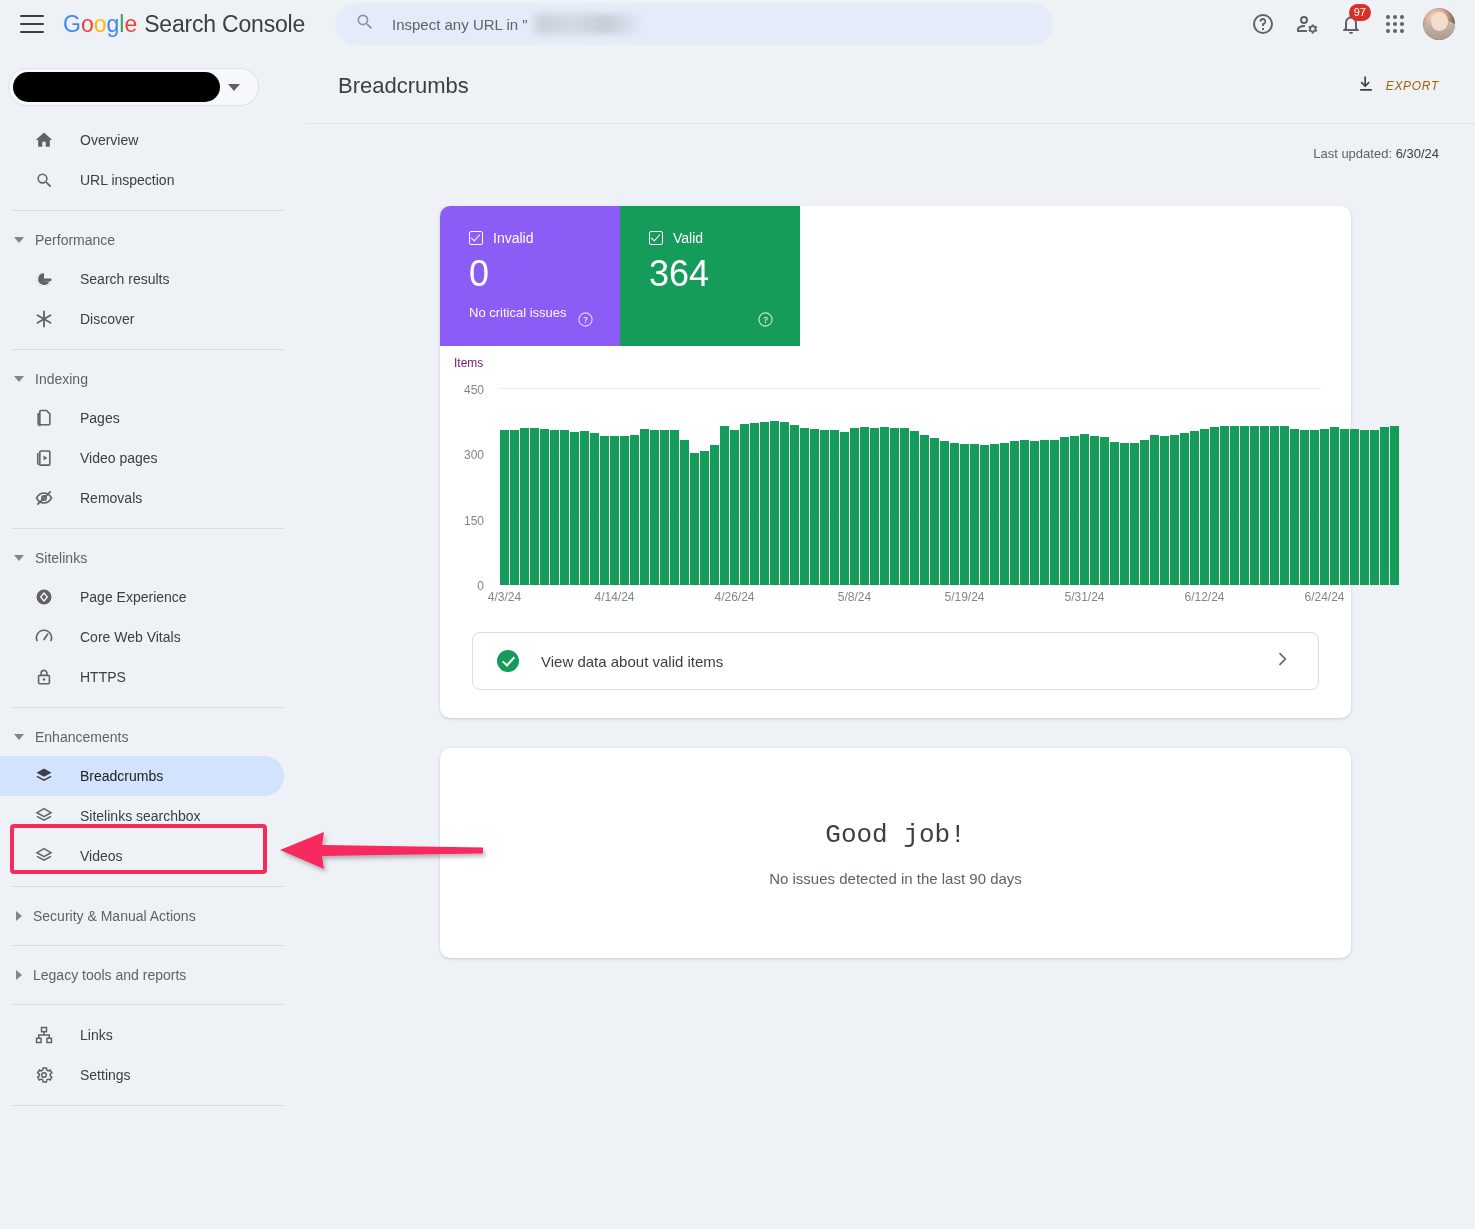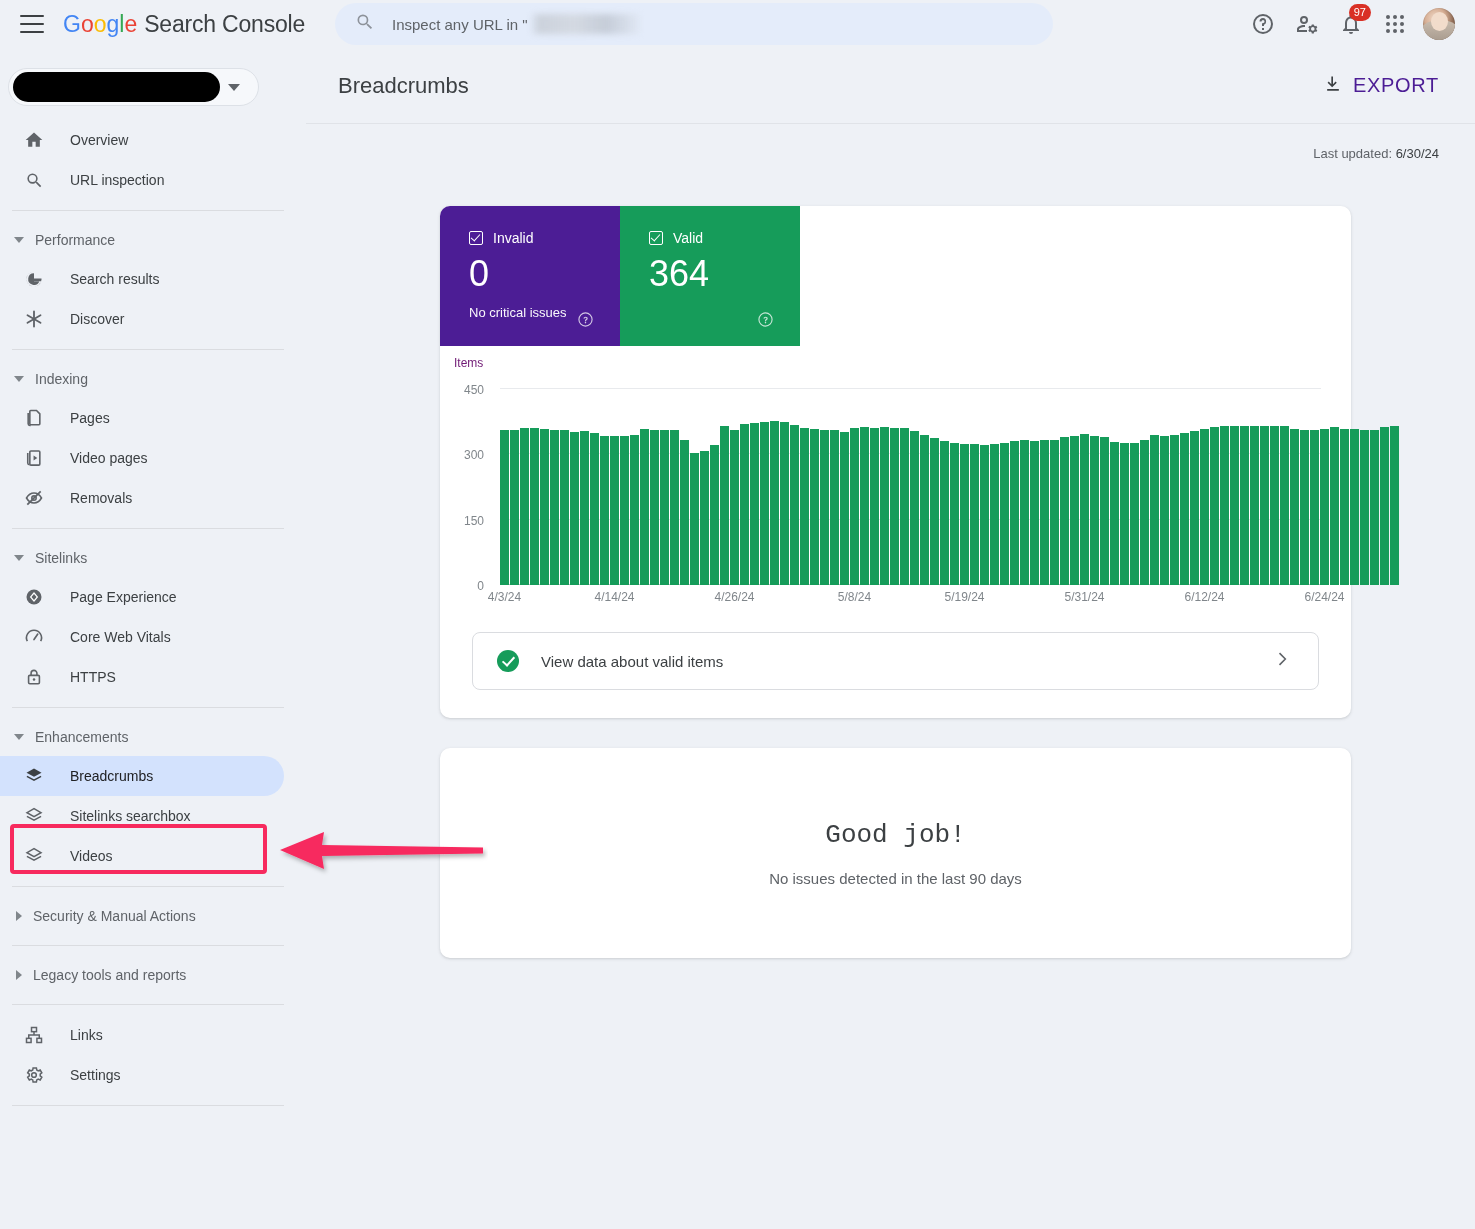--- a/index.html
+++ b/index.html
@@ -99,21 +99,21 @@
     background: #000; border-radius: 15px;
   }
   .caret-down {
     width:0;height:0;border-left:6px solid transparent;border-right:6px solid transparent;
     border-top:7px solid #5f6368; margin-right: 18px;
   }
 
   .nav { margin-top: 14px; }
   .nav-item {
     height: 40px; display: flex; align-items: center;
-    padding-left: 22px; cursor: pointer; position: relative;
+    padding-left: 32px; cursor: pointer; position: relative;
     border-radius: 0 20px 20px 0; margin-right: 22px;
   }
   .nav-item .ico { width: 24px; height: 24px; display:flex; align-items:center; justify-content:center; flex: 0 0 24px;}
   .nav-item .lbl { margin-left: 24px; font-size: 14px; color: #3c4043; }
   .nav-item.active { background: #d3e2fd; }
   .nav-item.active .lbl { color: #202124; }
 
   .nav-sep { height: 1px; background: #dadce0; margin: 10px 22px 10px 12px; }
 
   .group-head {
@@ -135,35 +135,35 @@
 
   
   .main { position: absolute; left: 306px; top: 48px; width: 1169px; height: 1181px; background:#eef1f6; }
   .main-header {
     height: 76px; display:flex; align-items:center; justify-content: space-between;
     border-bottom: 1px solid #e0e3e8;
     padding: 0 36px 0 32px;
   }
   .page-title { font-size: 22px; color: #3c4043; font-weight: 400; }
   .export-btn { display:flex; align-items:center; cursor:pointer; }
-  .export-btn .elabel { font-size: 20px; letter-spacing: .7px; color:#4c1d95; margin-left: 10px; }
+  .export-btn .elabel { font-size: 12px; letter-spacing: .7px; color:#a16207; margin-left: 10px; font-style: italic; }
 
   .lastupd { text-align: right; font-size: 13px; color:#5f6368; padding: 22px 36px 0 0; }
   .lastupd b { color:#3c4043; font-weight: 500;}
 
   .card {
     background:#fff; border-radius: 10px; margin: 0 auto;
     box-shadow: 0 1px 2px rgba(60,64,67,.12), 0 1px 3px 1px rgba(60,64,67,.06);
   }
   .card-chart { position: absolute; left: 134px; top: 158px; width: 911px; height: 512px; }
   .status-row { display:flex; height: 140px; }
   .status {
     width: 180px; padding: 24px 0 0 29px; position: relative; color:#fff; cursor:pointer;
   }
-  .status.invalid { background:#4c1d95; border-radius: 10px 0 0 0; }
+  .status.invalid { background:#8b5cf6; border-radius: 10px 0 0 0; }
   .status.valid   { background:#169c5a; }
   .status .top { display:flex; align-items:center; font-size: 14px; }
   .status .cbox {
     width: 14px; height: 14px; border: 1.5px solid #fff; border-radius: 2px;
     margin-right: 10px; position: relative;
   }
   .status .cbox::after{
     content:""; position:absolute; left:3px; top:0px; width:4px; height:8px;
     border:solid #fff; border-width: 0 1.6px 1.6px 0; transform: rotate(42deg);
   }

